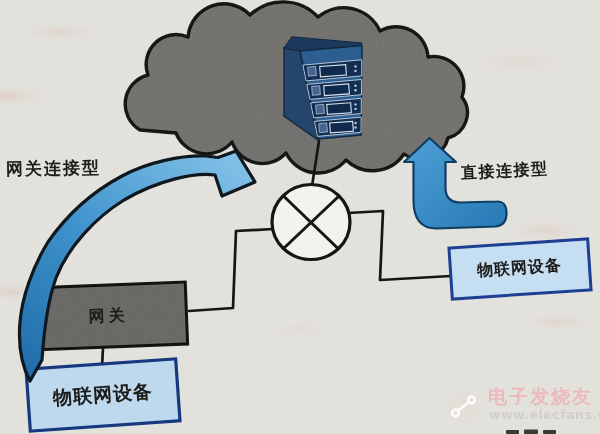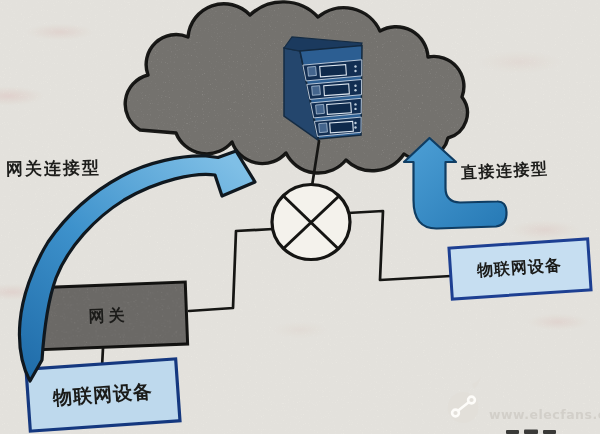--- a/index.html
+++ b/index.html
@@ -173,14 +173,15 @@
       <rect x="543" y="430" width="13" height="4" rx="1"></rect>
     </g>
   </svg>
 
   <div class="label" id="lbl-gateway-conn">网关连接型</div>
   <div class="label" id="lbl-direct-conn">直接连接型</div>
   <div class="boxlabel" id="lbl-gateway">网关</div>
   <div class="boxlabel" id="lbl-iot-left">物联网设备</div>
   <div class="boxlabel" id="lbl-iot-right">物联网设备</div>
 
+  <div class="wm-brand">电子发烧友</div>
   <div class="wm-url">www.elecfans.com</div>
 </div>
 
 </body></html>

